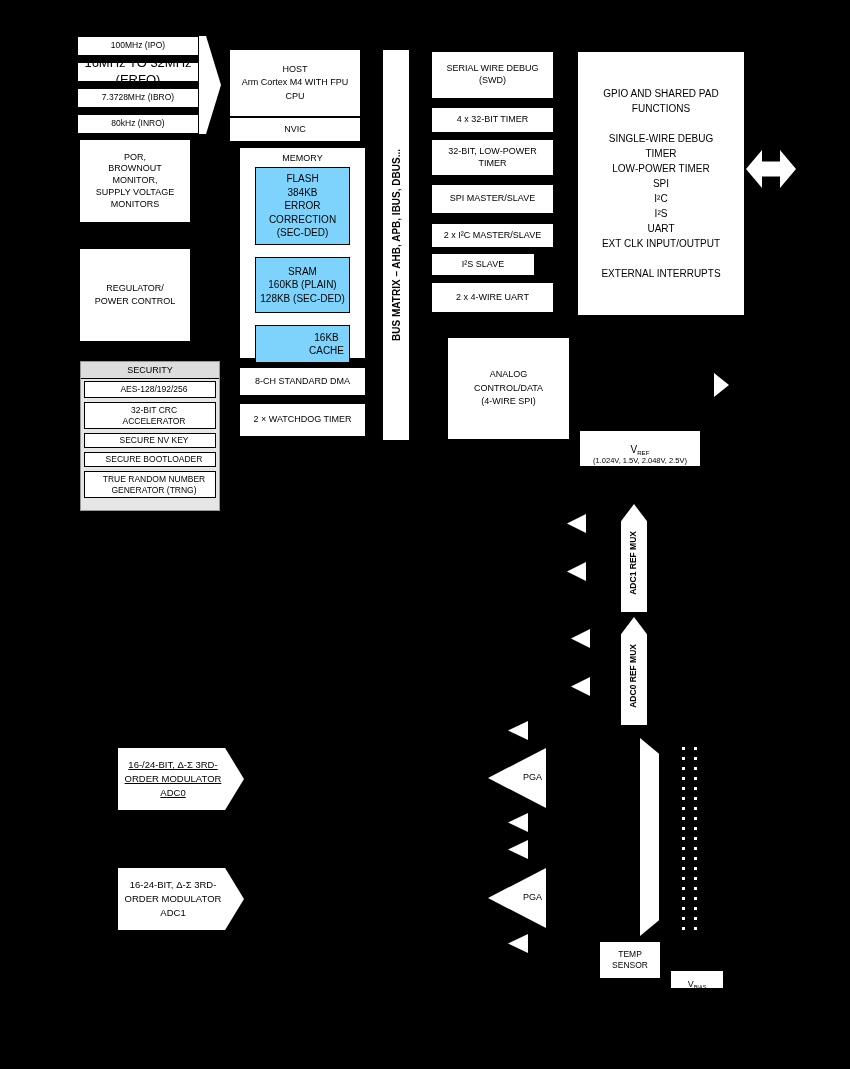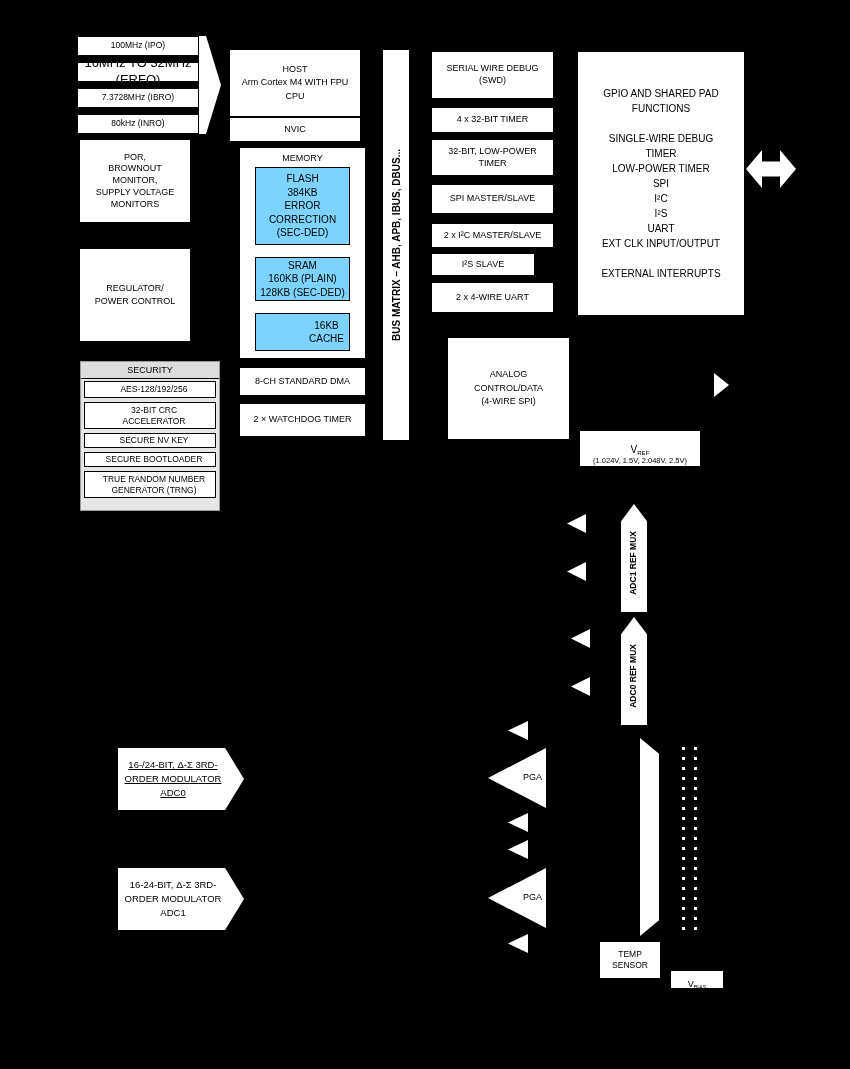--- a/index.html
+++ b/index.html
@@ -66,21 +66,21 @@
 CPU</div>
   <div class="box" style="left:230px;top:118px;width:130px;height:23px;">NVIC</div>
 
   <div style="position:absolute;left:240px;top:148px;width:125px;height:210px;background:#fff;">
     <div style="text-align:center;font-size:9px;padding-top:5px;">MEMORY</div>
     <div class="mem-item" style="height:78px;">FLASH
 384KB
 ERROR
 CORRECTION
 (SEC-DED)</div>
-    <div class="mem-item" style="height:44px;margin-top:6px;">SRAM
+    <div class="mem-item" style="height:56px;margin-top:6px;">SRAM
 160KB (PLAIN)
 128KB (SEC-DED)</div>
     <div class="mem-item" style="height:38px;margin-top:6px;padding-left:48px;">16KB CACHE</div>
   </div>
 
   <div class="box" style="left:240px;top:368px;width:125px;height:27px;">8-CH STANDARD DMA</div>
   <div class="box" style="left:240px;top:404px;width:125px;height:32px;">2 × WATCHDOG TIMER</div>
 
   <div class="box" style="left:383px;top:50px;width:26px;height:390px;">
     <span class="vtext" style="font-size:10px;font-weight:bold;">BUS MATRIX – AHB, APB, IBUS, DBUS...</span>

